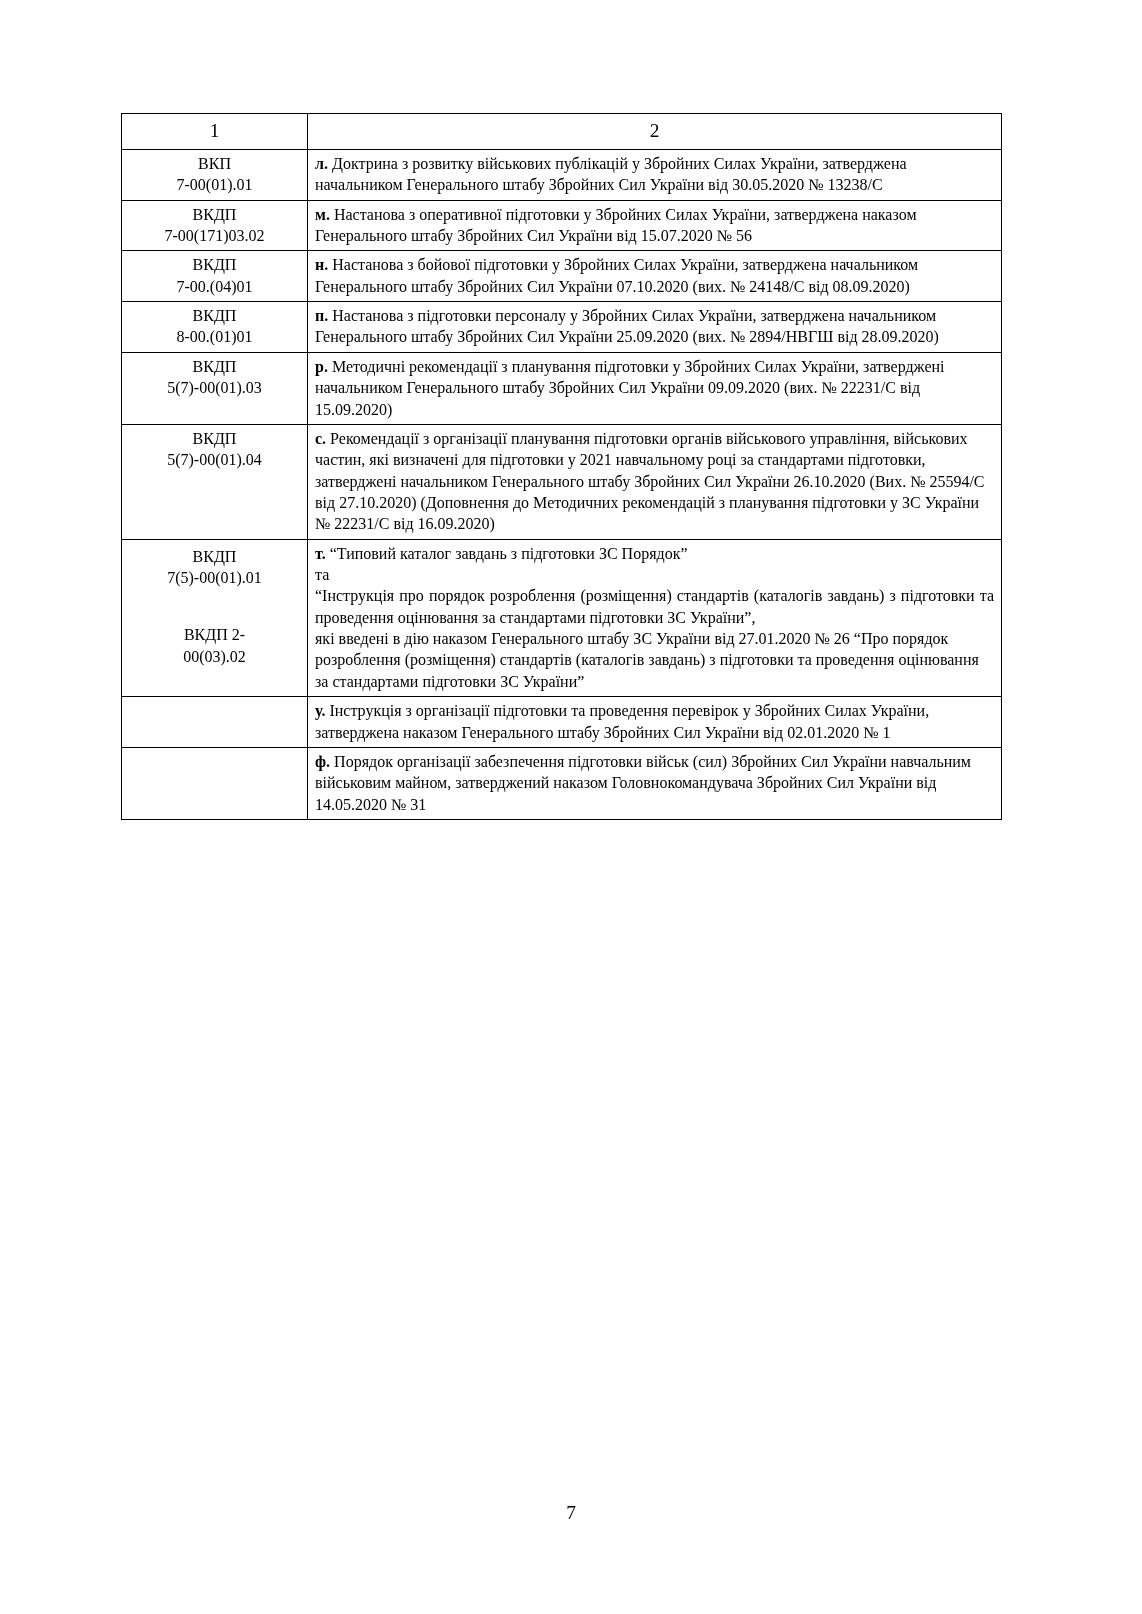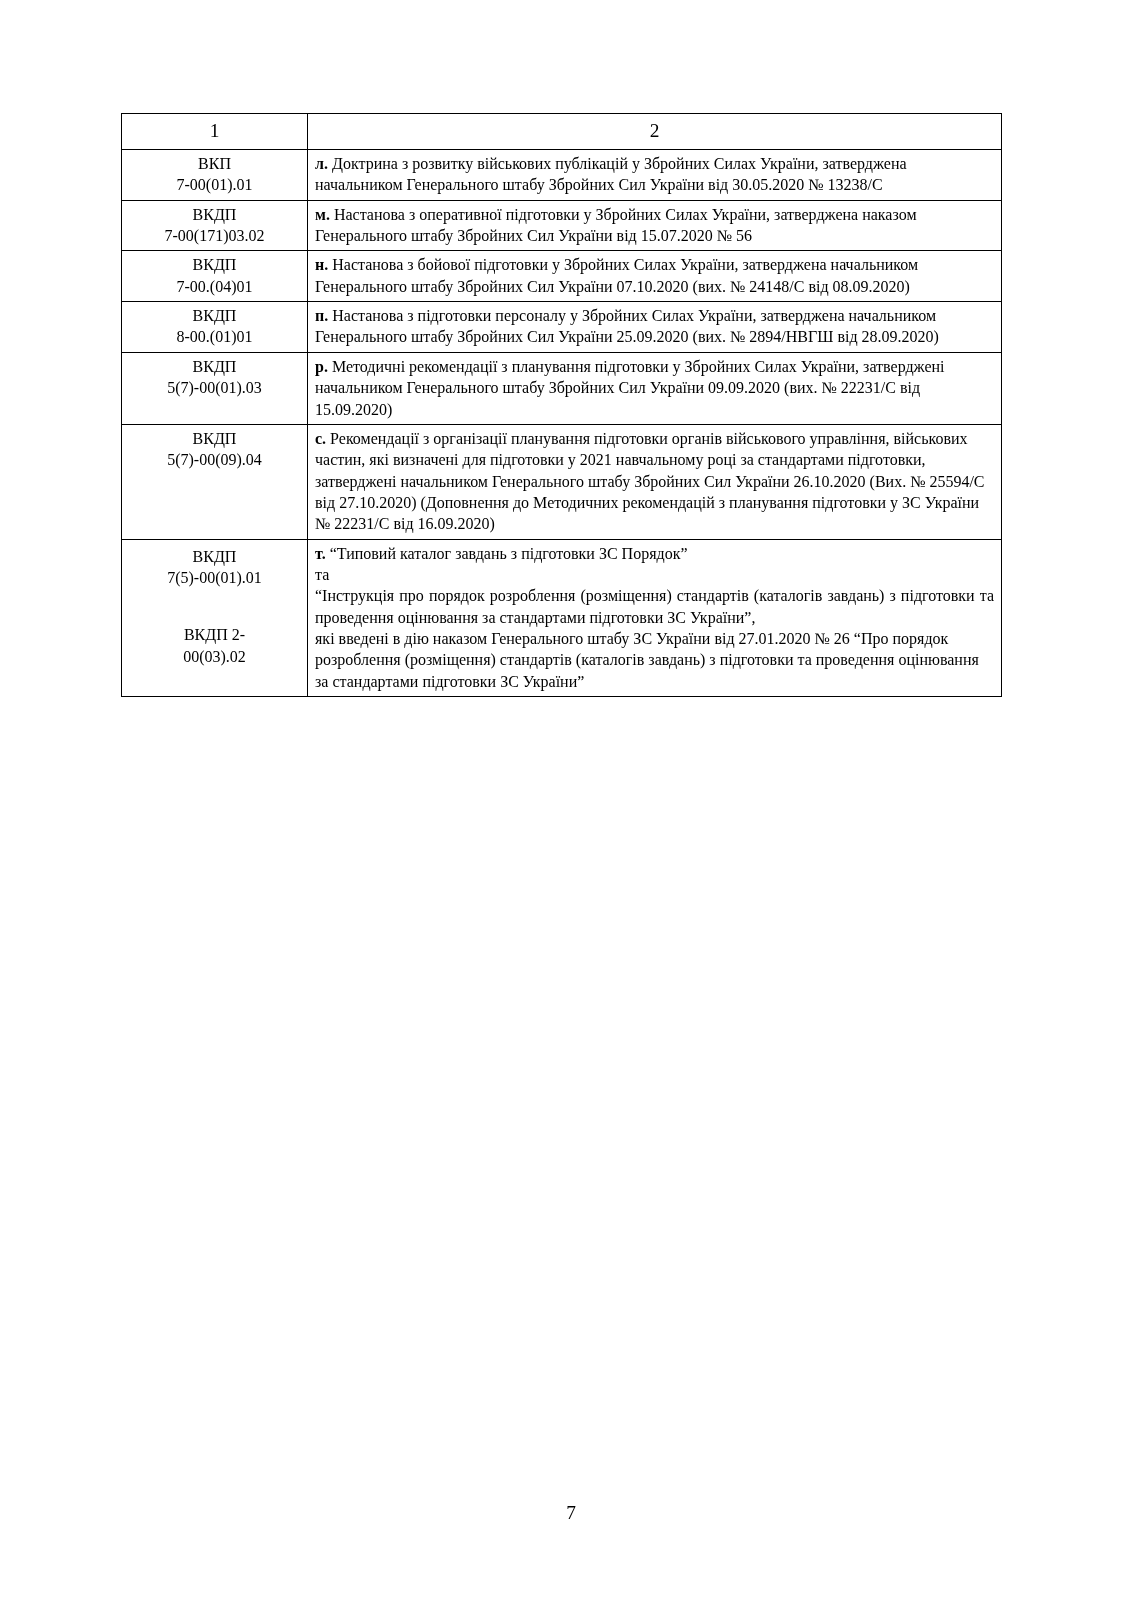--- a/index.html
+++ b/index.html
@@ -171,21 +171,21 @@
           <span class="code-line">5(7)-00(01).03</span>
         </td>
         <td class="desc-cell">
           <p class="lastleft"><span class="marker">р.</span><span> Методичні рекомендації з планування підготовки у Збройних Силах України, затверджені начальником Генерального штабу Збройних Сил України 09.09.2020 (вих. № 22231/С від 15.09.2020)</span></p>
         </td>
       </tr>
 
       <tr>
         <td class="code-cell">
           <span class="code-line">ВКДП</span>
-          <span class="code-line">5(7)-00(09).04</span>
+          <span class="code-line">5(7)-00(01).04</span>
         </td>
         <td class="desc-cell">
           <p class="lastleft"><span class="marker">с.</span><span> Рекомендації з організації планування підготовки органів військового управління, військових частин, які визначені для підготовки у 2021 навчальному році за стандартами підготовки, затверджені начальником Генерального штабу Збройних Сил України 26.10.2020 (Вих. № 25594/С від 27.10.2020) (Доповнення до Методичних рекомендацій з планування підготовки у ЗС України № 22231/С від 16.09.2020)</span></p>
         </td>
       </tr>
 
       <tr>
         <td class="code-cell code-top">
           <span class="code-line">ВКДП</span>
           <span class="code-line">7(5)-00(01).01</span>
@@ -194,20 +194,32 @@
           <span class="code-line">00(03).02</span>
         </td>
         <td class="desc-cell">
           <p class="lastleft"><span class="marker">т.</span> <span>“Типовий каталог завдань з підготовки ЗС Порядок”</span></p>
           <p class="lastleft"><span>та</span></p>
           <p><span>“Інструкція про порядок розроблення (розміщення) стандартів (каталогів завдань) з підготовки та проведення оцінювання за стандартами підготовки ЗС України”,</span></p>
           <p class="lastleft"><span> які введені в дію наказом Генерального штабу ЗС України від 27.01.2020 № 26 “Про порядок розроблення (розміщення) стандартів (каталогів завдань) з підготовки та проведення оцінювання за стандартами підготовки ЗС України”</span></p>
         </td>
       </tr>
 
-
+      <tr>
+        <td class="code-cell"></td>
+        <td class="desc-cell">
+          <p class="lastleft"><span class="marker">у.</span><span> Інструкція з організації підготовки та проведення перевірок у Збройних Силах України, затверджена наказом Генерального штабу Збройних Сил України від 02.01.2020 № 1</span></p>
+        </td>
+      </tr>
+
+      <tr>
+        <td class="code-cell"></td>
+        <td class="desc-cell">
+          <p class="lastleft"><span class="marker">ф.</span><span> Порядок організації забезпечення підготовки військ (сил) Збройних Сил України навчальним військовим майном, затверджений наказом Головнокомандувача Збройних Сил України від 14.05.2020 № 31</span></p>
+        </td>
+      </tr>
 
     </tbody>
   </table>
 
   <div class="pageno">7</div>
 
 </div>
 
 </body></html>

